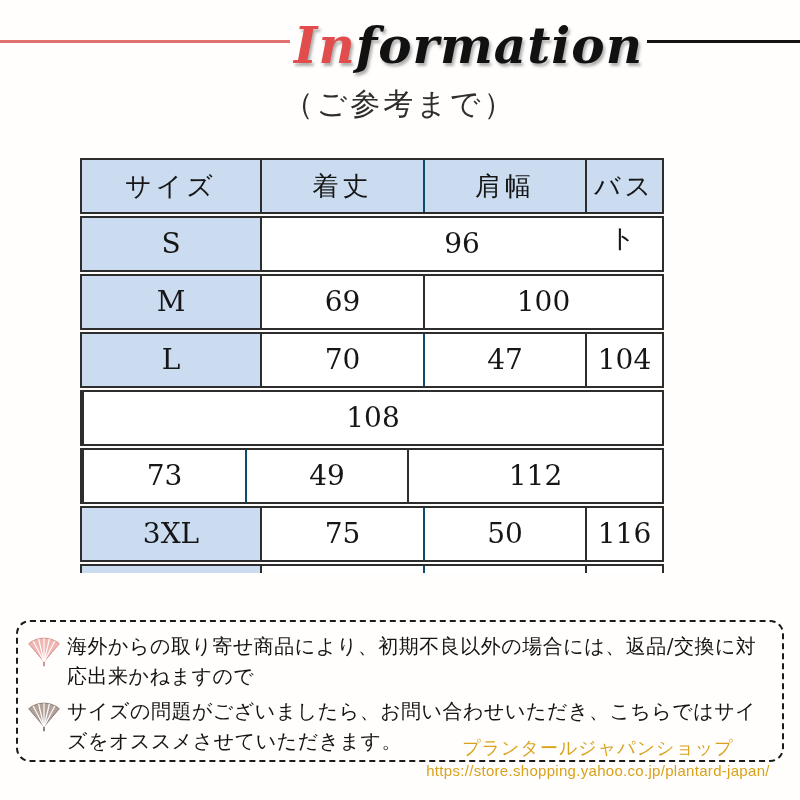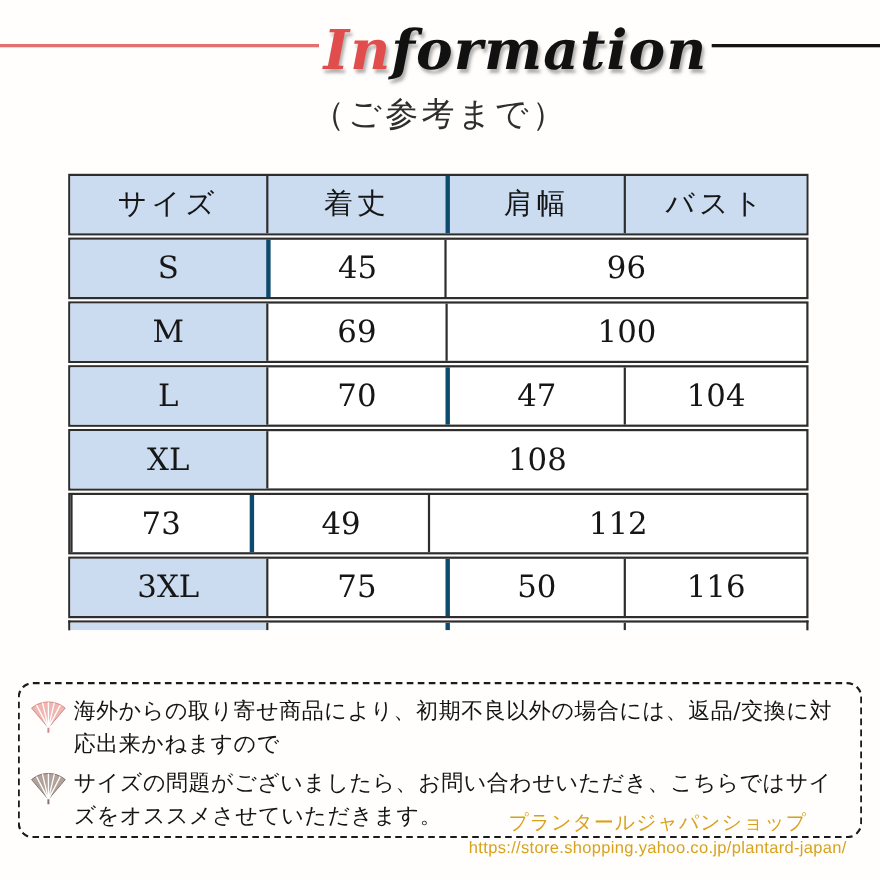--- a/index.html
+++ b/index.html
@@ -27,32 +27,32 @@
   }
   .title .accent { color:#e04d4c; }
   .title .rest   { color:#111111; }
 
   .subtitle {
     position:absolute; top:84px; left:0; width:100%;
     text-align:center; font-size:30px; color:#2e2e2e; letter-spacing:3px;
   }
 
   
-  .sizetable { position:absolute; top:158px; left:62px; width:673px; }
+  .sizetable { position:absolute; top:158px; left:80px; width:584px; }
   .trow {
     display:flex; height:52px; background:#ffffff;
     border:2px solid #2d2d2d; margin-bottom:2px;
   }
   .trow > div {
     box-sizing:border-box; text-align:center; line-height:52px;
     font-size:28px; color:#161616;
   }
   .c0 { width:178px; background:#cbdcf0; }
   .c1 { width:163px; border-left:2px solid #2d2d2d; }
-  .c2 { width:162px; border-left:4px solid #0c4a6e; }
+  .c2 { width:162px; border-left:2px solid #0c4a6e; }
   .c3 { flex:1;      border-left:2px solid #2d2d2d; }
   .trow.thead > div { background:#cbdcf0; font-size:26px; letter-spacing:4px; }
   .trow.partial { height:7px; margin-bottom:0; border-bottom:none; overflow:hidden; }
 
   
   .notes {
     position:absolute; top:620px; left:16px; width:768px; height:142px;
     box-sizing:border-box; border:2px dashed #1b1b1b; border-radius:14px;
     padding:9px 10px 0 6px;
   }
@@ -92,36 +92,34 @@
   <div class="sizetable">
     <div class="trow thead">
       <div class="c0">サイズ</div>
       <div class="c1">着丈</div>
       <div class="c2">肩幅</div>
       <div class="c3">バスト</div>
     </div>
 
     <div class="trow">
       <div class="c0">S</div>
-      <div class="c2">45</div>
       <div class="c3">96</div>
     </div>
     <div class="trow">
       <div class="c0">M</div>
       <div class="c1">69</div>
       <div class="c3">100</div>
     </div>
     <div class="trow">
       <div class="c0">L</div>
       <div class="c1">70</div>
       <div class="c2">47</div>
       <div class="c3">104</div>
     </div>
     <div class="trow">
-      <div class="c0">XL</div>
       <div class="c3">108</div>
     </div>
     <div class="trow">
       <div class="c1">73</div>
       <div class="c2">49</div>
       <div class="c3">112</div>
     </div>
     <div class="trow">
       <div class="c0">3XL</div>
       <div class="c1">75</div>

